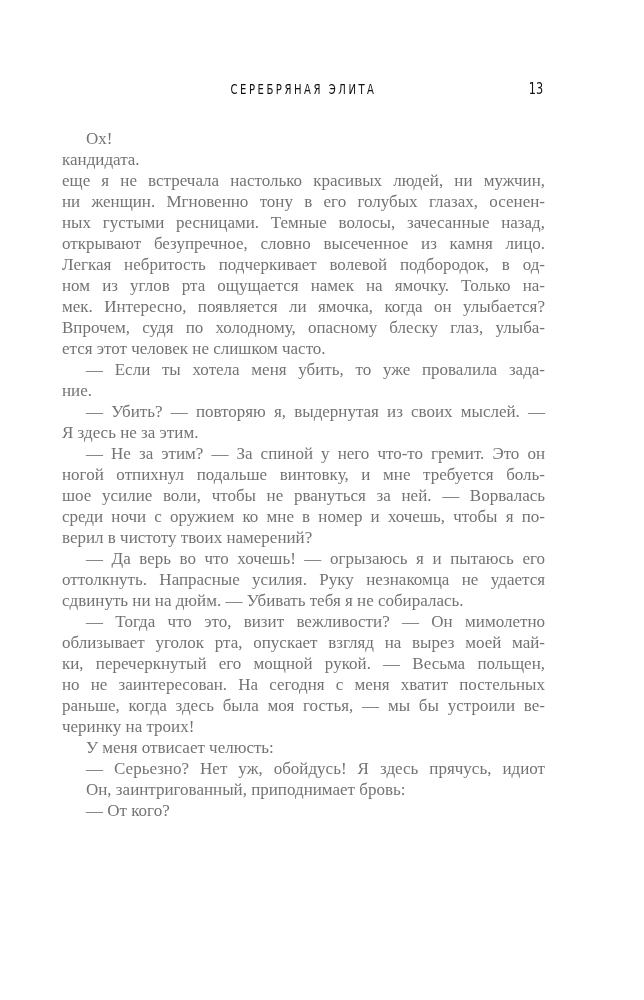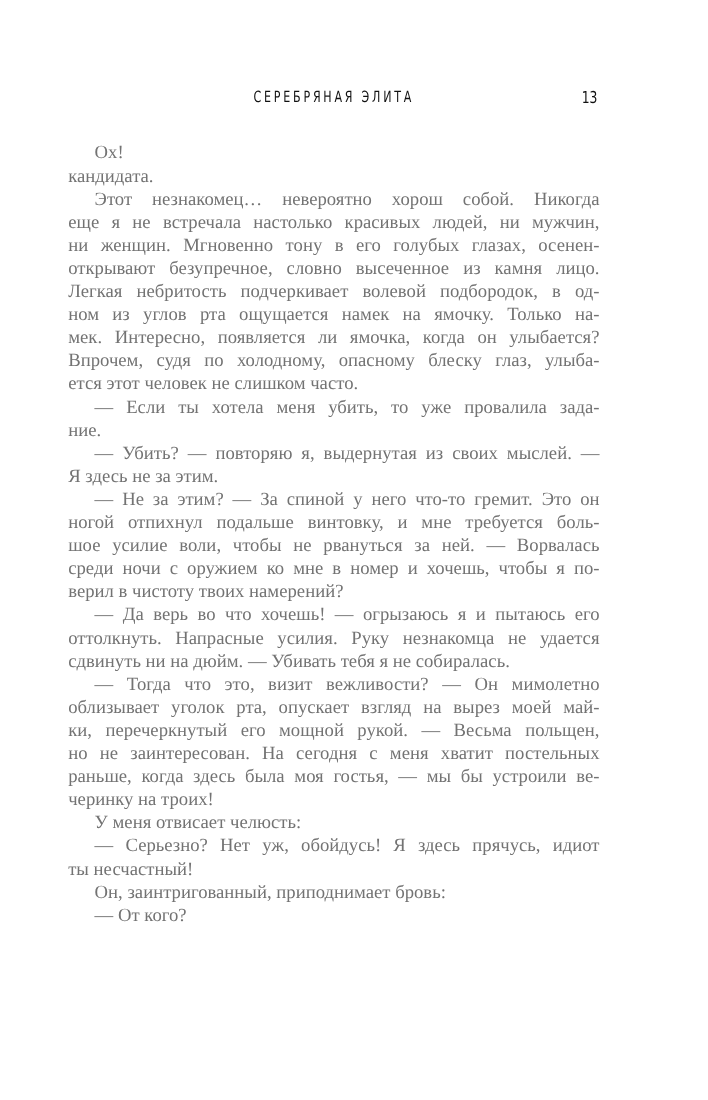--- a/index.html
+++ b/index.html
@@ -32,23 +32,23 @@
 
 <div class="page">
   <div class="running-head">
     <div class="running-title">СЕРЕБРЯНАЯ ЭЛИТА</div>
     <div class="page-number">13</div>
   </div>
 
   <div class="text-body" id="text-body">
       <span class="ln l ind">Ох!</span>
       <span class="ln l">кандидата.</span>
-      <span class="ln j ind">Этот незнакомец… невероятно хорош собой. Никогда</span>
       <span class="ln j">еще я не встречала настолько красивых людей, ни мужчин,</span>
       <span class="ln j">ни женщин. Мгновенно тону в его голубых глазах, осенен-</span>
+      <span class="ln j">ных густыми ресницами. Темные волосы, зачесанные назад,</span>
       <span class="ln j">открывают безупречное, словно высеченное из камня лицо.</span>
       <span class="ln j">Легкая небритость подчеркивает волевой подбородок, в од-</span>
       <span class="ln j">ном из углов рта ощущается намек на ямочку. Только на-</span>
       <span class="ln j">мек. Интересно, появляется ли ямочка, когда он улыбается?</span>
       <span class="ln j">Впрочем, судя по холодному, опасному блеску глаз, улыба-</span>
       <span class="ln l">ется этот человек не слишком часто.</span>
       <span class="ln j ind">— Если ты хотела меня убить, то уже провалила зада-</span>
       <span class="ln l">ние.</span>
       <span class="ln j ind">— Убить? — повторяю я, выдернутая из своих мыслей. —</span>
       <span class="ln l">Я здесь не за этим.</span>
@@ -61,17 +61,16 @@
       <span class="ln j">оттолкнуть. Напрасные усилия. Руку незнакомца не удается</span>
       <span class="ln l">сдвинуть ни на дюйм. — Убивать тебя я не собиралась.</span>
       <span class="ln j ind">— Тогда что это, визит вежливости? — Он мимолетно</span>
       <span class="ln j">облизывает уголок рта, опускает взгляд на вырез моей май-</span>
       <span class="ln j">ки, перечеркнутый его мощной рукой. — Весьма польщен,</span>
       <span class="ln j">но не заинтересован. На сегодня с меня хватит постельных</span>
       <span class="ln j">раньше, когда здесь была моя гостья, — мы бы устроили ве-</span>
       <span class="ln l">черинку на троих!</span>
       <span class="ln l ind">У меня отвисает челюсть:</span>
       <span class="ln j ind">— Серьезно? Нет уж, обойдусь! Я здесь прячусь, идиот</span>
-      <span class="ln l">ты несчастный!</span>
       <span class="ln l ind">Он, заинтригованный, приподнимает бровь:</span>
       <span class="ln l ind">— От кого?</span>
     </div>
 </div>
 
 </body></html>

